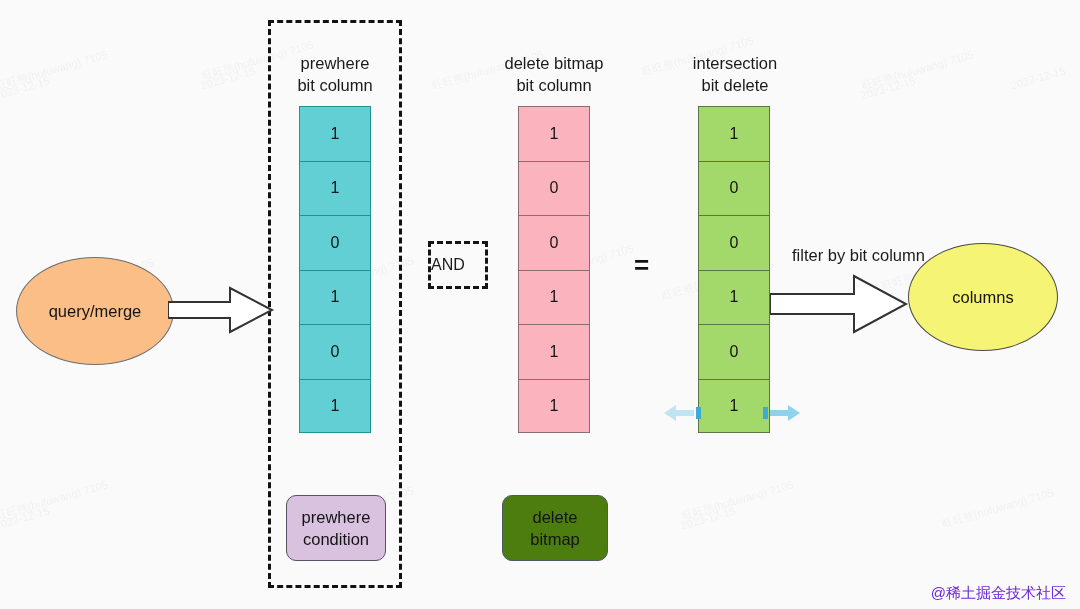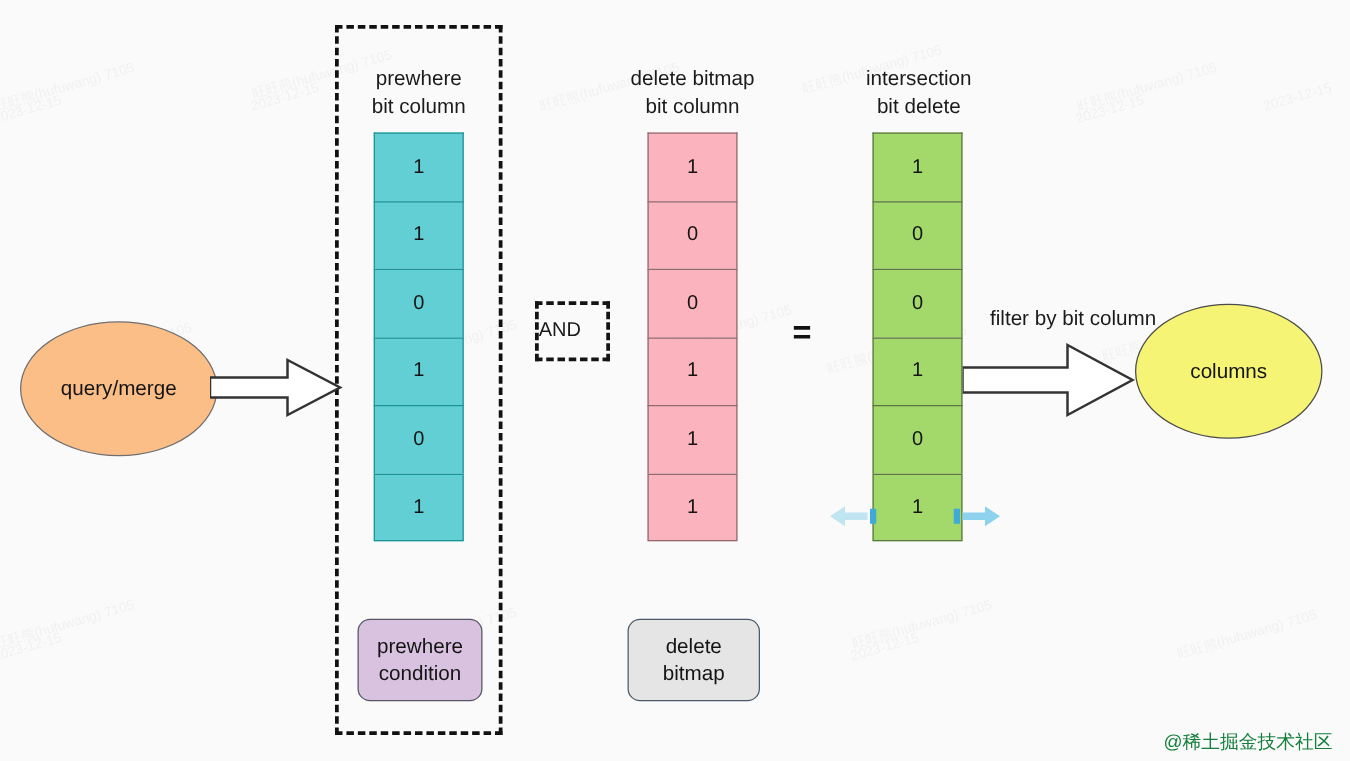--- a/index.html
+++ b/index.html
@@ -135,21 +135,21 @@
   }
   .rbox.prewhere {
     left: 286px; top: 495px;
     width: 100px; height: 66px;
     background: #d9c2e0;
     border: 1.5px solid #555566;
   }
   .rbox.deletebm {
     left: 502px; top: 495px;
     width: 106px; height: 66px;
-    background: #e5e5e5;
+    background: #4d7c0f;
     border: 1.5px solid #4a5a68;
   }
 
   
   .and-box {
     position: absolute;
     left: 428px; top: 241px;
     width: 60px; height: 48px;
     border: 3px dashed #141414;
     box-sizing: border-box;
@@ -185,21 +185,21 @@
 
   
   .handles { position: absolute; z-index: 5; }
 
   
   .brand-wm {
     position: absolute;
     right: 14px;
     bottom: 6px;
     font-size: 15px;
-    color: #15803d;
+    color: #6d28d9;
     z-index: 6;
     white-space: nowrap;
   }
 </style>
 </head>
 <body>
 
 <div id="canvas">
 
   <div class="wm-layer">

